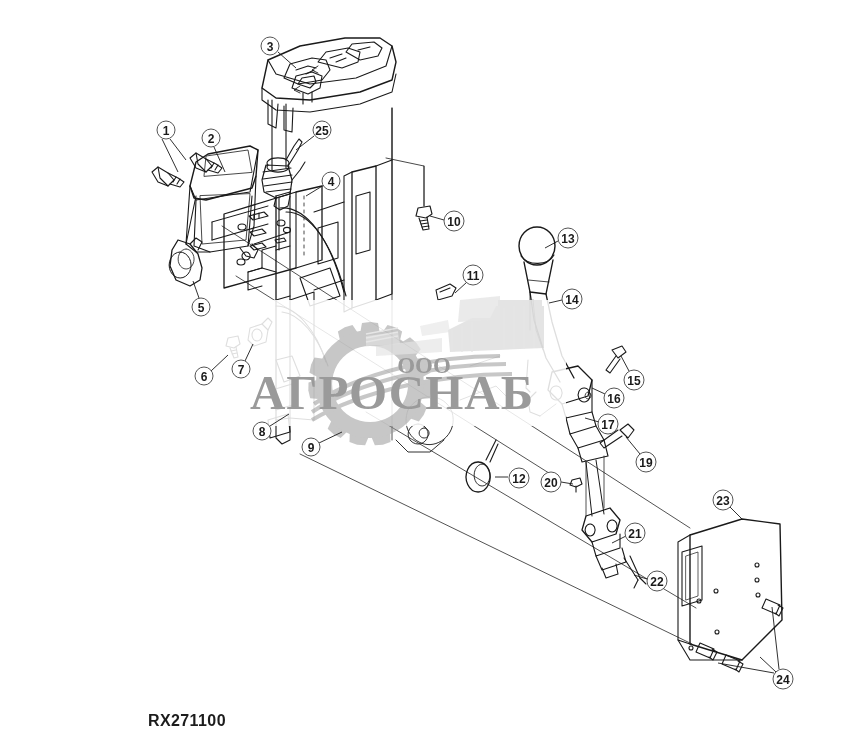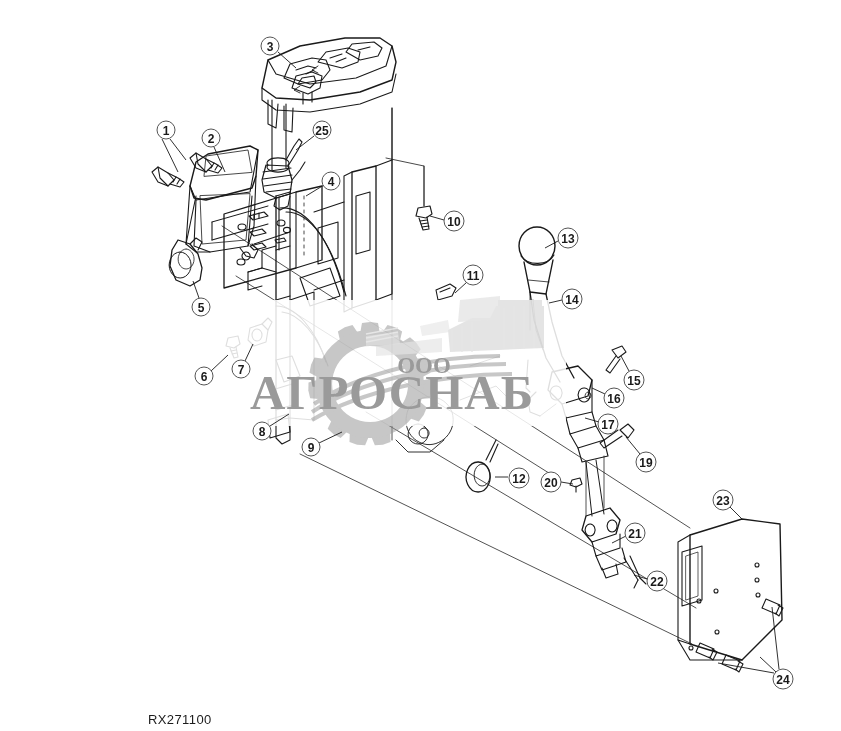--- a/index.html
+++ b/index.html
@@ -29,22 +29,22 @@
     font-weight: bold;
     text-anchor: middle;
     dominant-baseline: central;
     fill: #1a1a1a;
   }
   #figure-code {
     position: absolute;
     left: 148px;
     top: 712px;
     font-family: "Liberation Sans", sans-serif;
-    font-size: 13px;
-    font-weight: normal;
+    font-size: 16px;
+    font-weight: bold;
     color: #1c1c1c;
     letter-spacing: 0.4px;
     white-space: nowrap;
   }
   .wm-text {
     font-family: "Liberation Serif", serif;
     font-weight: bold;
     fill: #9a9a9a;
   }
 </style>

